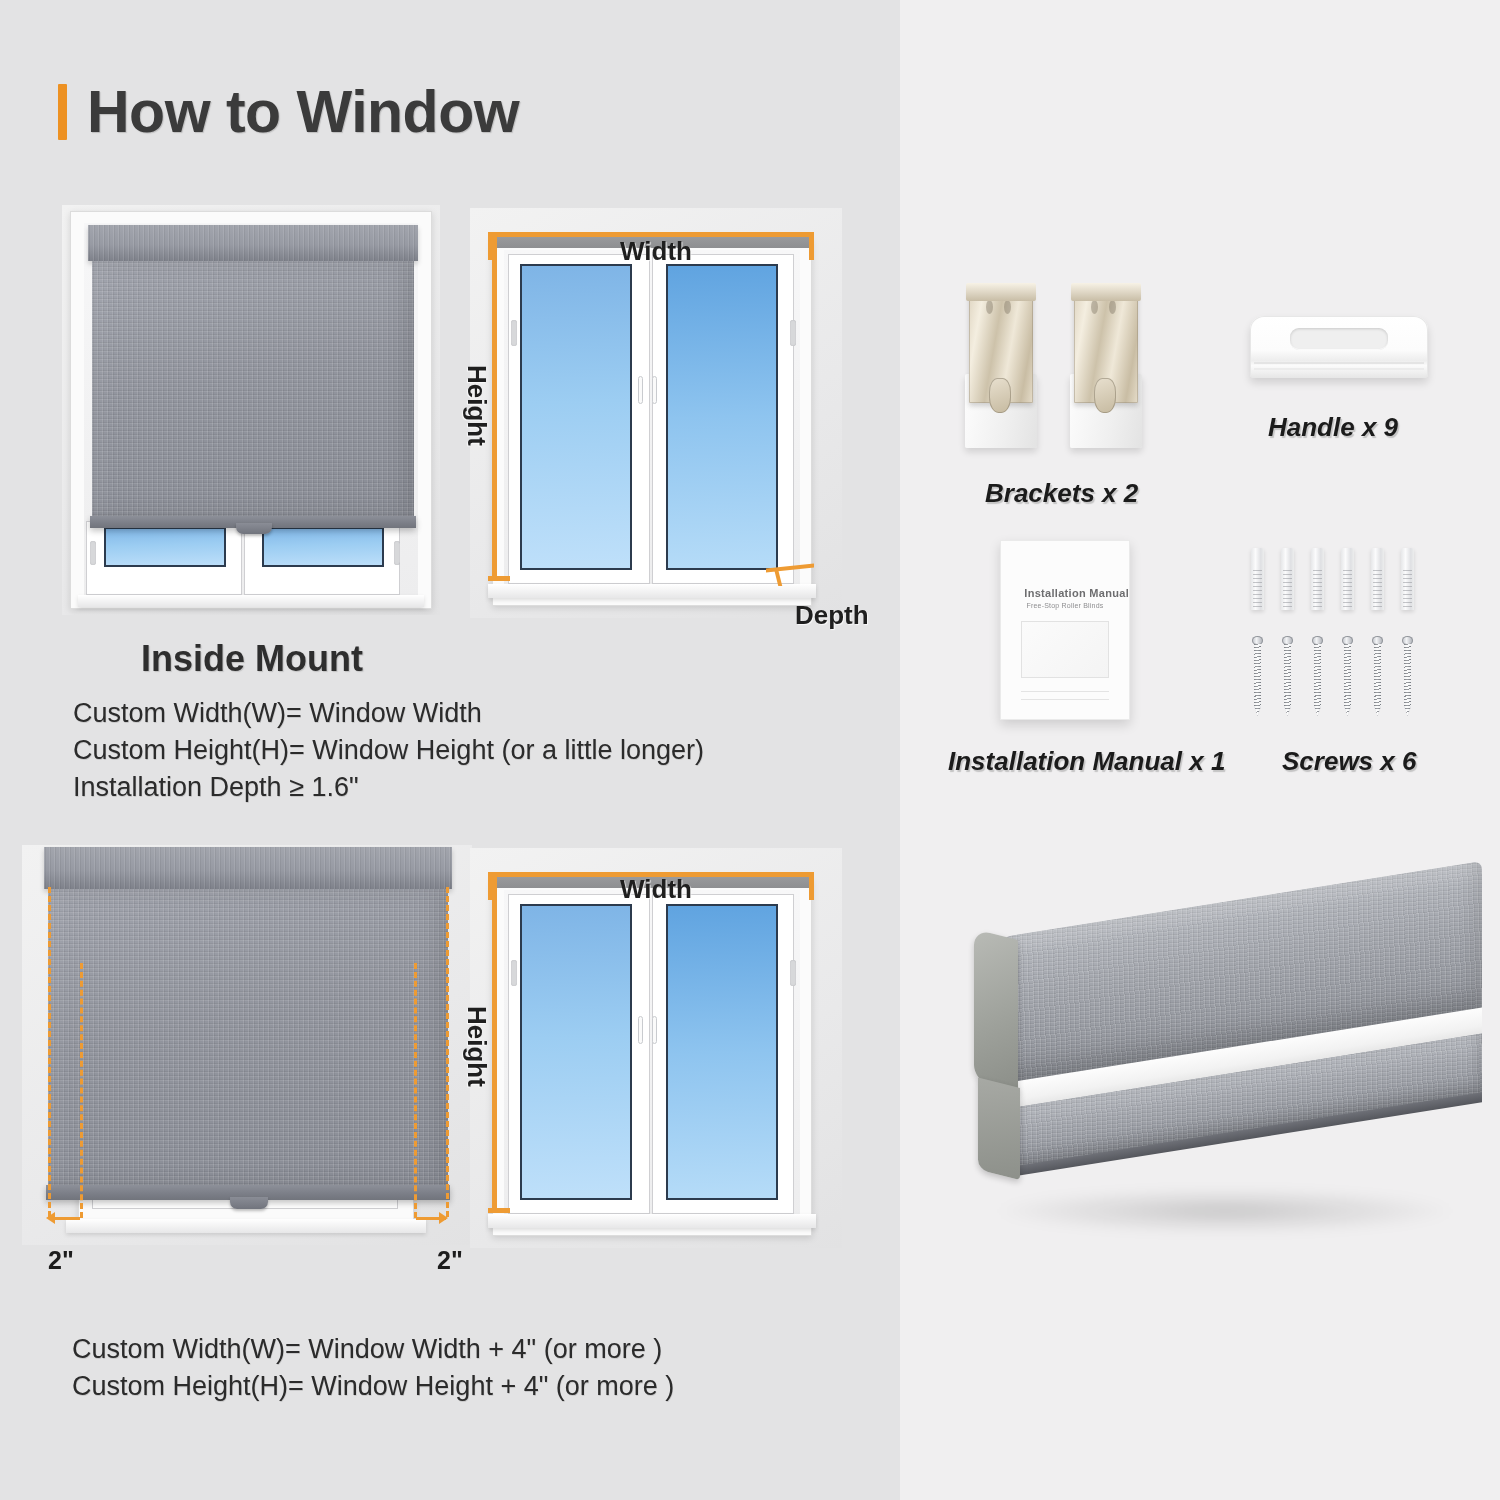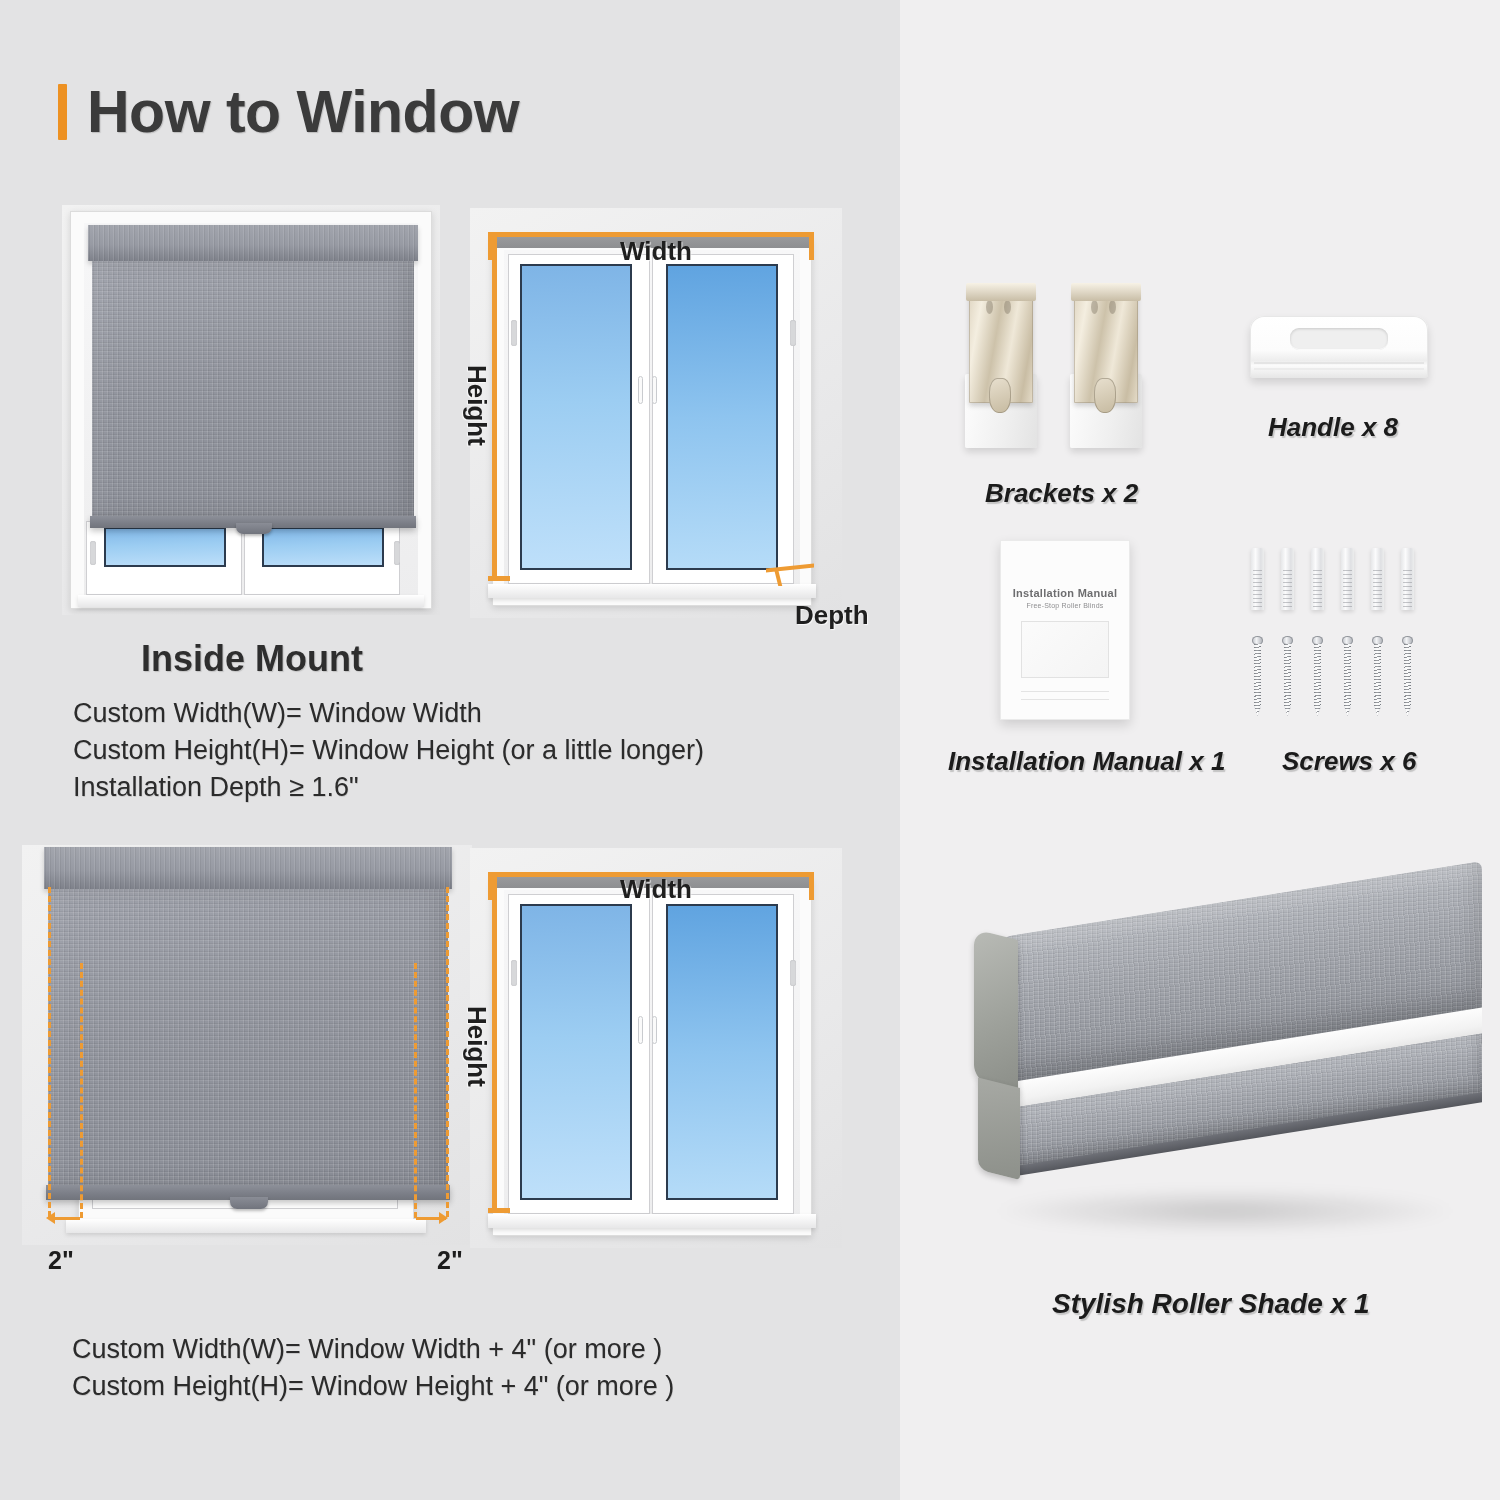--- a/index.html
+++ b/index.html
@@ -162,21 +162,21 @@
     box-shadow: inset 0 1px 3px rgba(0,0,0,.16), inset 0 -1px 0 #ffffff;
   }
 
   
   .manual {
     position: absolute; background: #fcfcfc;
     box-shadow: 0 5px 11px rgba(0,0,0,.14); border: 1px solid #eaeaea;
   }
   .manual .m-title {
     position: absolute; left: 0; right: 0; top: 26%;
-    text-align: center; font-size: 11px; font-weight: bold;
+    text-align: right; font-size: 11px; font-weight: bold;
     color: #6d6d6f; letter-spacing: .3px;
   }
   .manual .m-sub {
     position: absolute; left: 0; right: 0; top: 34%;
     text-align: center; font-size: 7px; color: #8e8e90; letter-spacing: .2px;
   }
   .manual .m-box {
     position: absolute; left: 16%; top: 45%; width: 68%; height: 32%;
     border: 1px solid #e2e2e2;
     background: linear-gradient(135deg,#fbfbfb,#f4f4f4);
@@ -376,21 +376,21 @@
         <div class="lip"></div>
         <div class="slot"></div>
     </div>
     <div class="pkg-label" style="left:85px;top:478px;">Brackets x 2</div>
 
     <div class="handle-shape" style="left:350px;top:316px;width:178px;height:62px;">
       <div class="handle-slot" style="left:40px;top:12px;width:98px;height:22px;"></div>
       <div style="position:absolute;left:4px;bottom:14px;width:170px;height:2px;background:#e4e4e4;"></div>
       <div style="position:absolute;left:4px;bottom:8px;width:170px;height:2px;background:#ececec;"></div>
     </div>
-    <div class="pkg-label" style="left:368px;top:412px;">Handle x 8</div>
+    <div class="pkg-label" style="left:368px;top:412px;">Handle x 9</div>
 
     <div class="manual" style="left:100px;top:540px;width:130px;height:180px;">
       <div class="m-title">Installation Manual</div>
       <div class="m-sub">Free-Stop Roller Blinds</div>
       <div class="m-box"></div>
       <div class="m-rule" style="top:84%;"></div>
       <div class="m-rule" style="top:89%;"></div>
     </div>
     <div class="pkg-label" style="left:48px;top:746px;">Installation Manual x 1</div>
 
@@ -443,15 +443,14 @@
             box-shadow:inset 0 -8px 16px rgba(0,0,0,.2);"></div>
       <div class="roller-dark" style="left:56px;top:256px;width:466px;height:10px;
             transform:skewY(-9deg);transform-origin:left top;"></div>
 
       <div class="roller-cap" style="left:14px;top:30px;width:44px;height:152px;
             border-radius:16px 2px 2px 16px;transform:skewY(14deg);transform-origin:right top;"></div>
       <div class="roller-cap" style="left:18px;top:178px;width:42px;height:92px;
             border-radius:0 0 4px 10px;transform:skewY(14deg);transform-origin:right top;
             background:linear-gradient(160deg,#a7a9a4,#8d908a);"></div>
     </div>
-    <div class="pkg-label" style="left:152px;top:1288px;font-size:28px;">Stylish Roller Shade x 1</div>
   </div>
 </div>
 
 </body></html>

